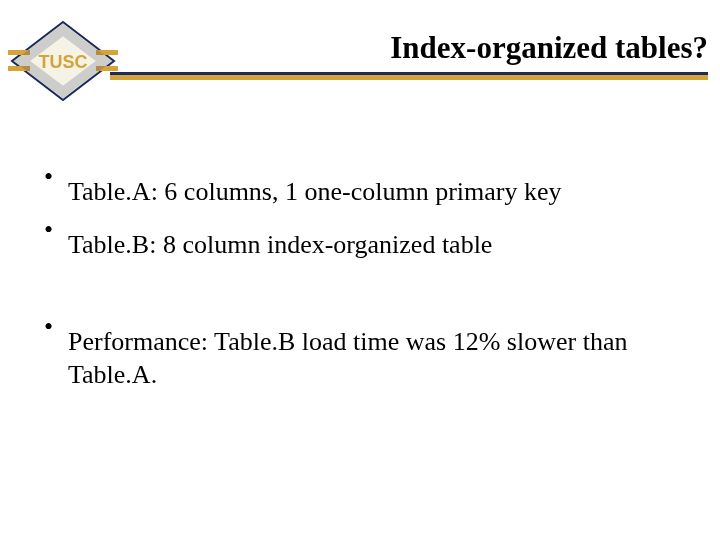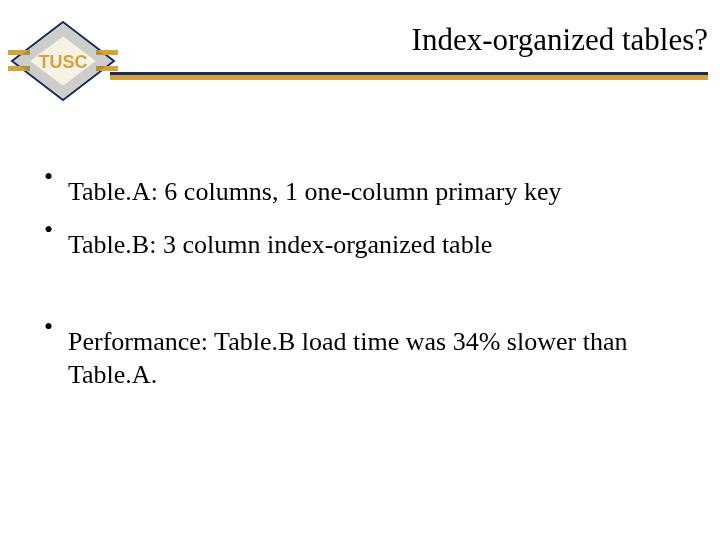--- a/index.html
+++ b/index.html
@@ -16,25 +16,25 @@
     height: 80px;
     margin-top: 12px;
   }
   .logo {
     position: absolute;
     top: 8px;
     left: 8px;
   }
   .title {
     position: absolute;
-    top: 10px;
+    top: 18px;
     right: 12px;
     font-size: 31px;
     color: #000;
-    font-weight: normal;
+    font-weight: bold;
   }
   .rule-wrap {
     position: absolute;
     top: 60px;
     left: 110px;
     right: 12px;
   }
   .rule-navy {
     height: 3px;
     background: #1a2a5a;
@@ -107,23 +107,23 @@
 </div>
 
 <div class="content">
   <div class="bullet-group">
     <div class="bullet">
       <span class="dot">•</span>
       <span class="txt">Table.A: 6 columns, 1 one-column primary key</span>
     </div>
     <div class="bullet">
       <span class="dot">•</span>
-      <span class="txt">Table.B: 3 column index-organized table</span>
+      <span class="txt">Table.B: 8 column index-organized table</span>
     </div>
   </div>
 
   <div class="bullet-group">
     <div class="bullet">
       <span class="dot">•</span>
-      <span class="txt">Performance: Table.B load time was 34% slower than Table.A.</span>
+      <span class="txt">Performance: Table.B load time was 12% slower than Table.A.</span>
     </div>
   </div>
 </div>
 
 </body></html>

